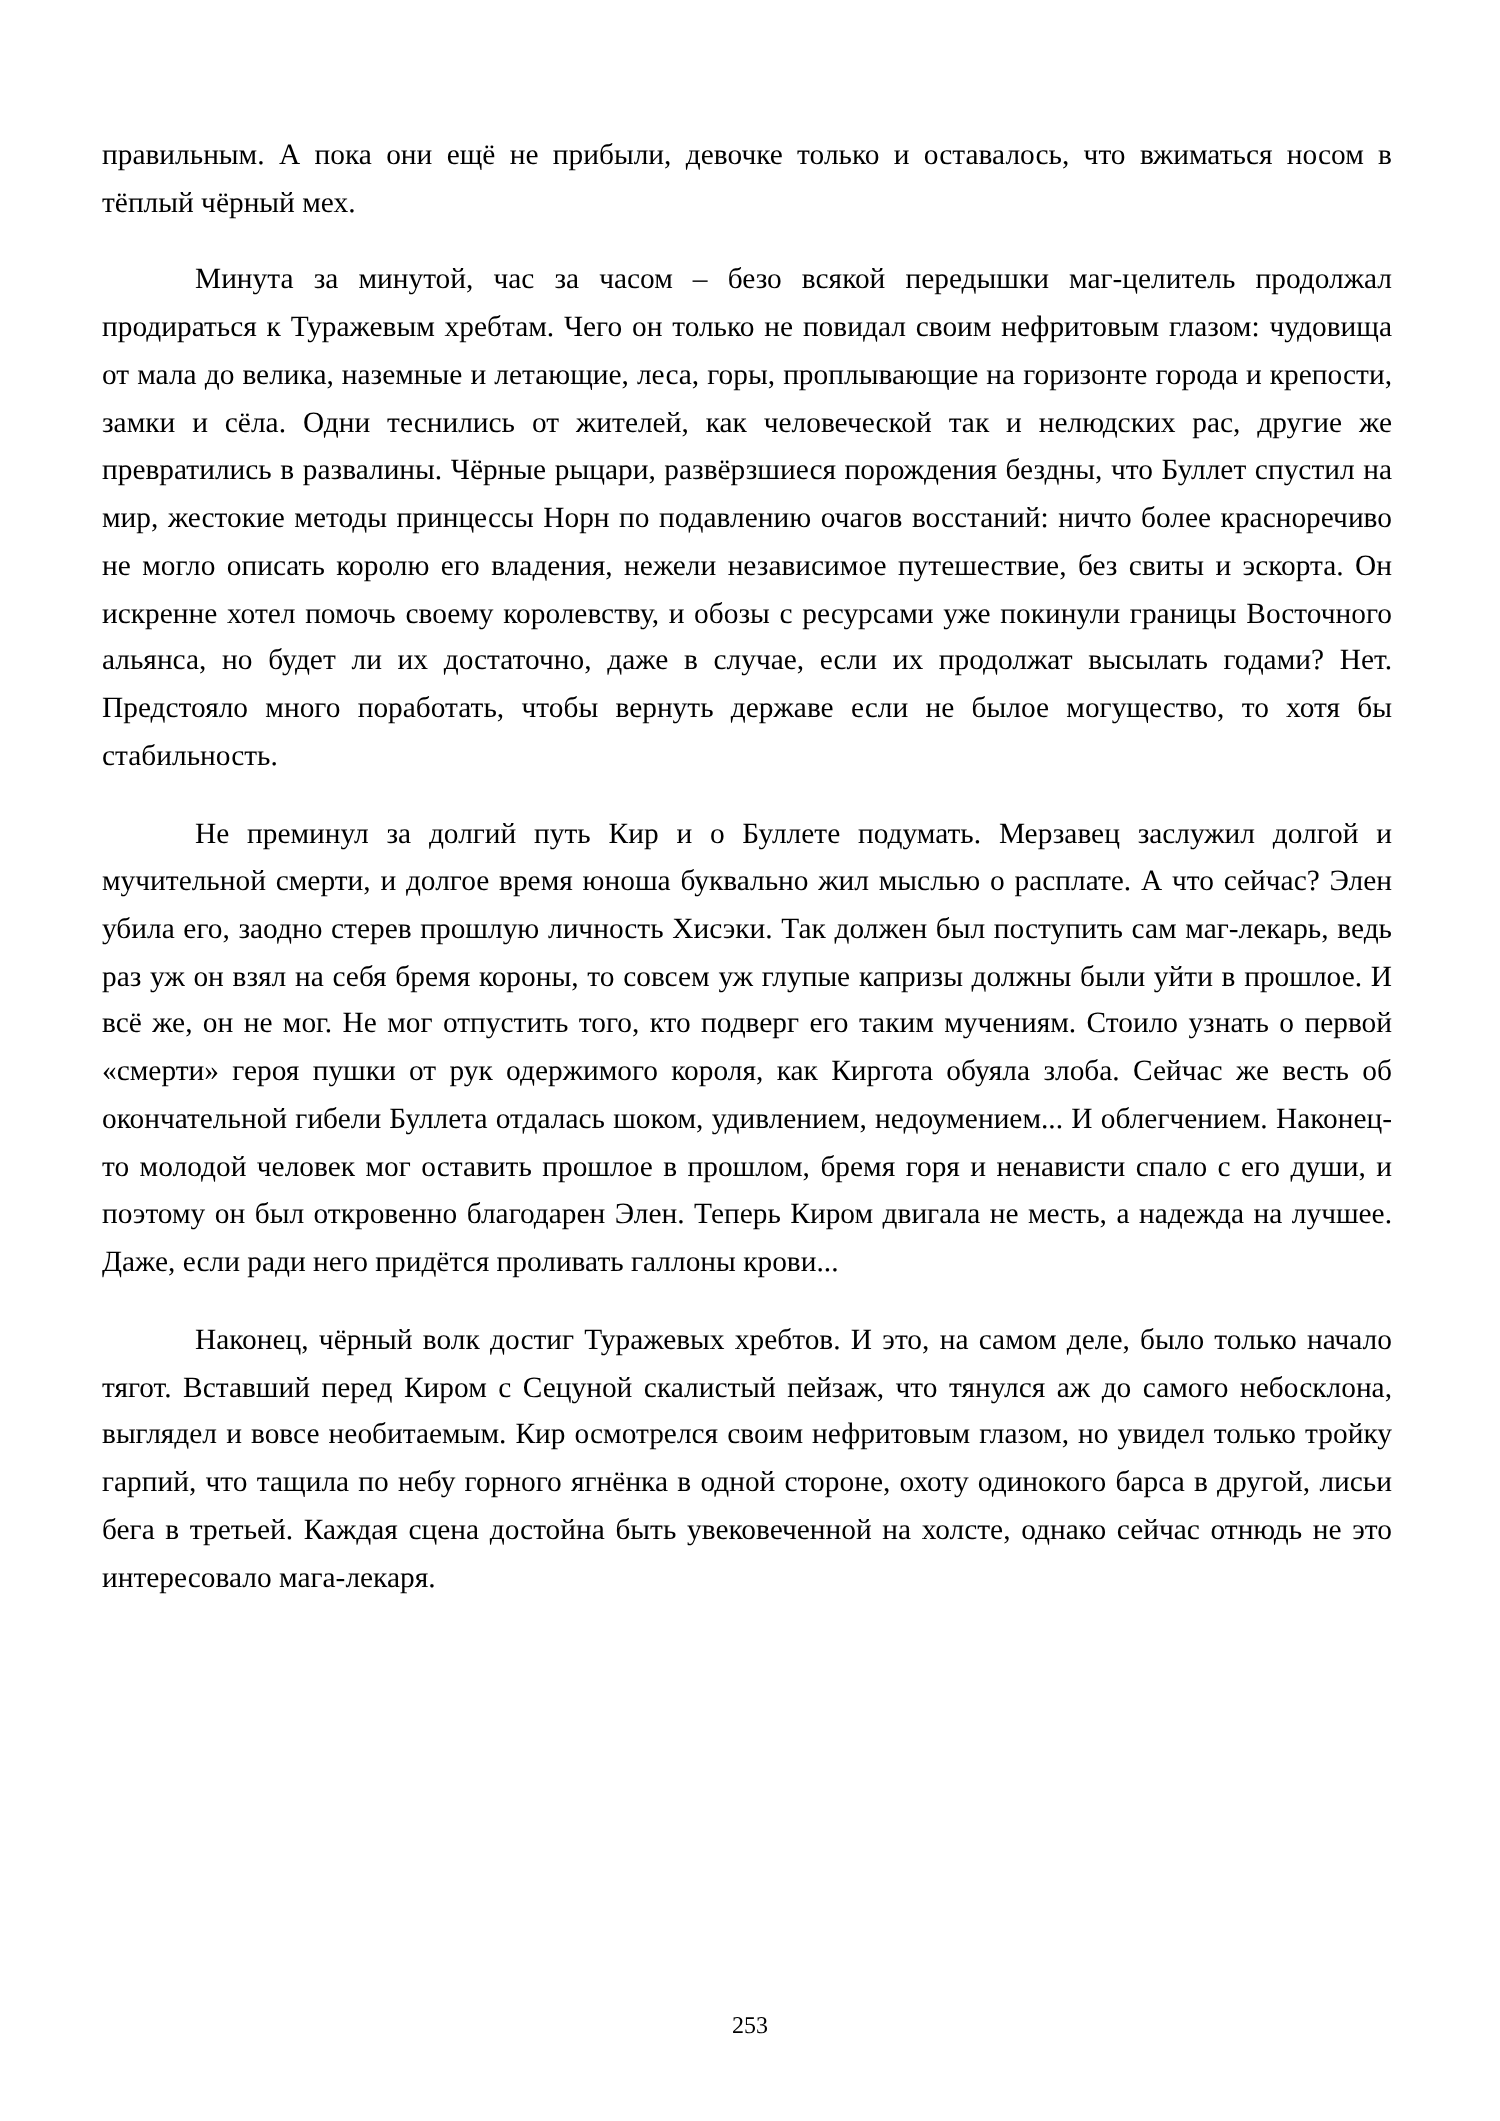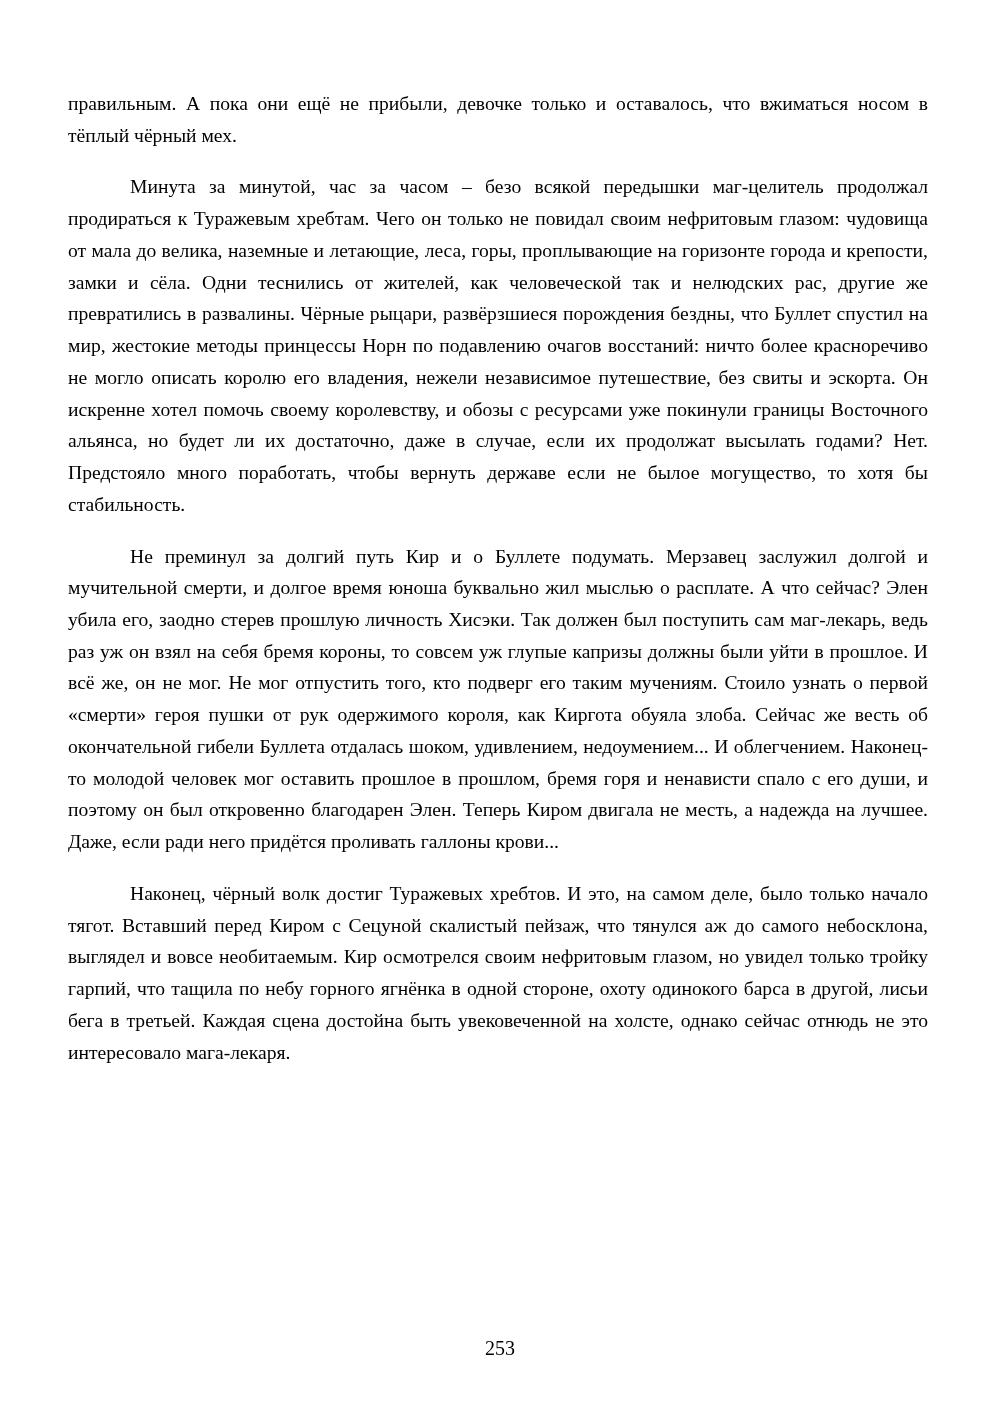--- a/index.html
+++ b/index.html
@@ -39,21 +39,21 @@
   }
   .para-gap {
     margin-top: 20px !important;
   }
   .page-number {
     position: absolute;
     left: 0;
     right: 0;
     bottom: 54px;
     text-align: center;
-    font-size: 20px;
+    font-size: 16px;
     font-family: "Liberation Serif", "DejaVu Serif", serif;
   }
 </style>
 </head>
 <body>
 
 <div class="page">
   <div class="body-text">
     <p class="para">правильным. А пока они ещё не прибыли, девочке только и оставалось, что вжиматься носом в тёплый чёрный мех.</p>
     <p class="para para-indent para-gap">Минута за минутой, час за часом – безо всякой передышки маг-целитель продолжал продираться к Туражевым хребтам. Чего он только не повидал своим нефритовым глазом: чудовища от мала до велика, наземные и летающие, леса, горы, проплывающие на горизонте города и крепости, замки и сёла. Одни теснились от жителей, как человеческой так и нелюдских рас, другие же превратились в развалины. Чёрные рыцари, развёрзшиеся порождения бездны, что Буллет спустил на мир, жестокие методы принцессы Норн по подавлению очагов восстаний: ничто более красноречиво не могло описать королю его владения, нежели независимое путешествие, без свиты и эскорта. Он искренне хотел помочь своему королевству, и обозы с ресурсами уже покинули границы Восточного альянса, но будет ли их достаточно, даже в случае, если их продолжат высылать годами? Нет. Предстояло много поработать, чтобы вернуть державе если не былое могущество, то хотя бы стабильность.</p>

